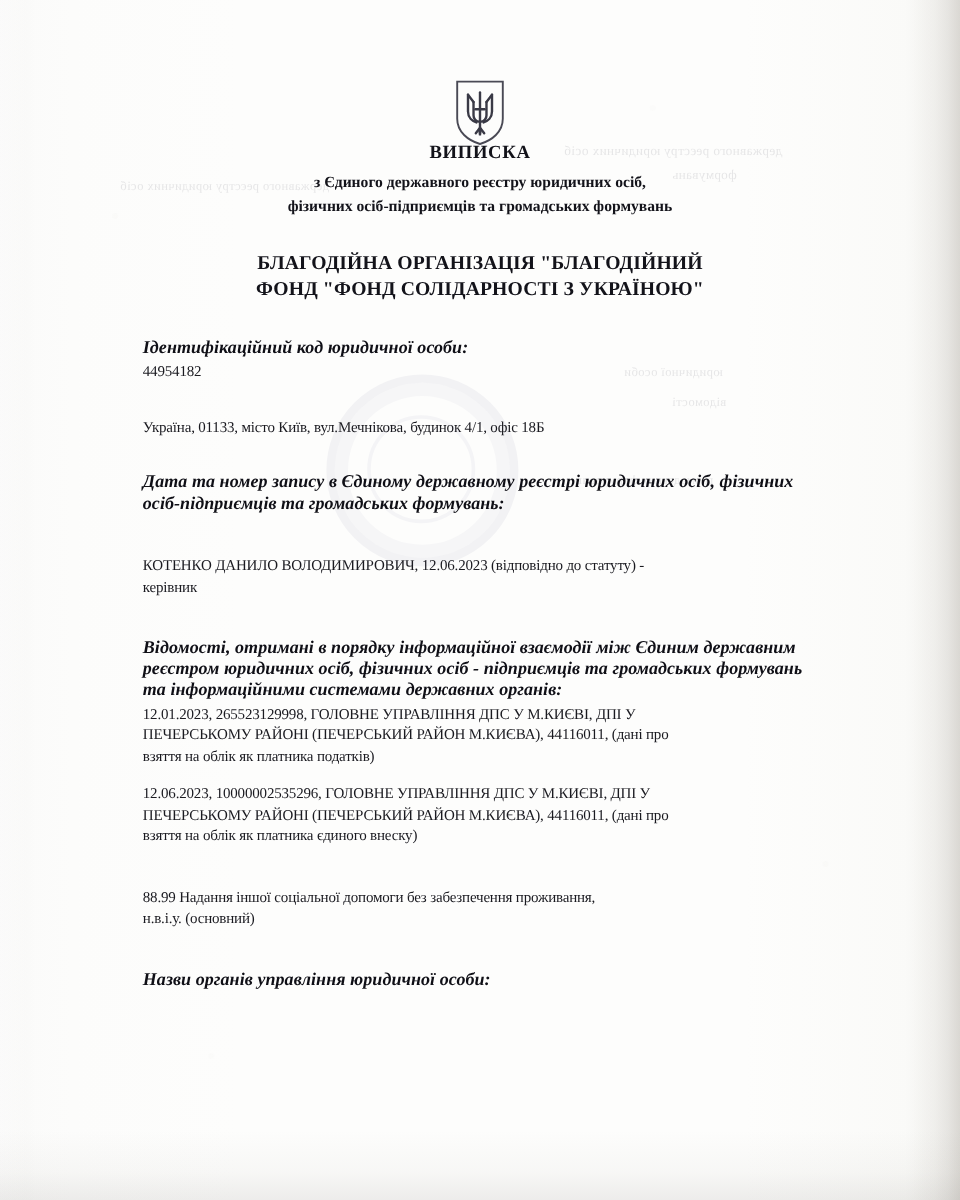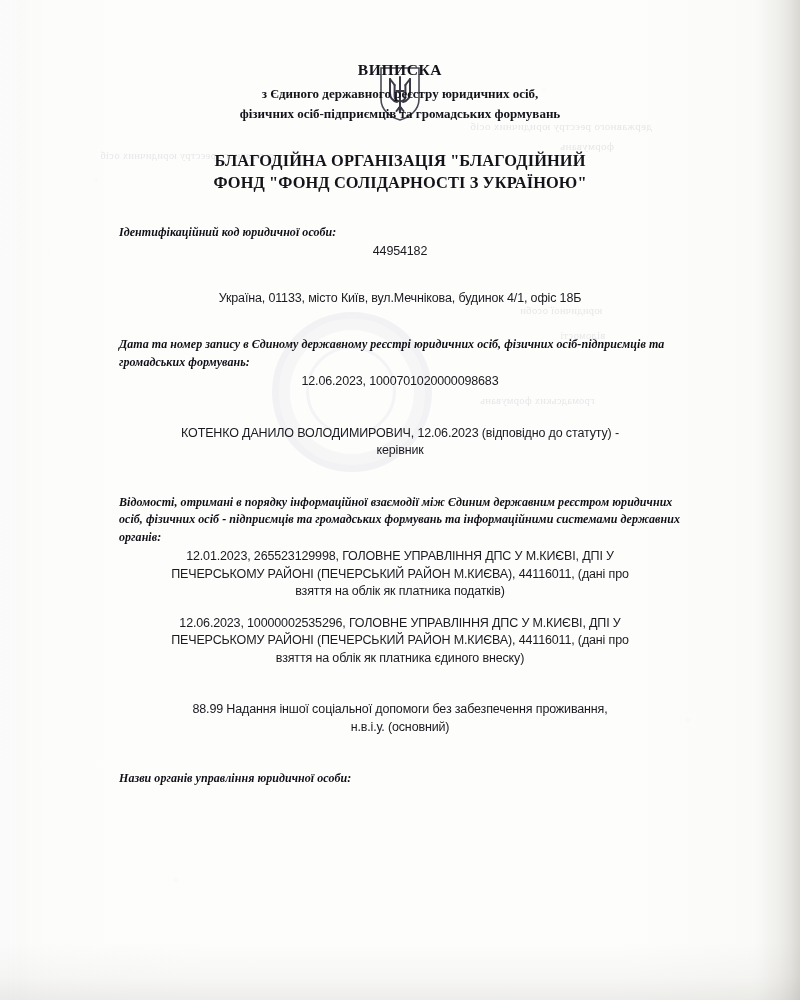--- a/index.html
+++ b/index.html
@@ -116,21 +116,21 @@
     width: 800px;
     z-index: 4;
   }
 
   .doc-title {
     text-align: center;
     font-weight: bold;
     font-size: 15.5px;
     letter-spacing: .6px;
     margin: 0;
-    padding-top: 62px;
+    padding-top: 120px;
     line-height: 1;
   }
   .doc-subtitle {
     text-align: center;
     font-weight: bold;
     font-size: 13px;
     line-height: 20px;
     margin: 6px 0 0 0;
     padding: 0 96px;
   }
@@ -151,36 +151,35 @@
     padding: 0 119px 0 119px;
     margin-top: 30px;
   }
 
   .field { margin-bottom: 17px; }
 
   .field-label {
     font-family: "Liberation Serif", "DejaVu Serif", serif;
     font-weight: bold;
     font-style: italic;
-    font-size: 12px;
+    font-size: 15px;
     line-height: 17.5px;
     letter-spacing: .05px;
     margin: 0 0 2px 0;
     color: #0f0f16;
   }
 
   .field-value {
-    font-family: Liberation Sans, sans-serif;
+    font-family: Liberation Serif, serif;
     font-size: 12.5px;
     line-height: 17.5px;
     letter-spacing: -.15px;
     margin: 0;
     color: #1a1a20;
     white-space: pre-wrap;
-    text-align: center;
   }
 
   .field-value + .field-value { margin-top: 14px; }
 
   .gap-lg { margin-bottom: 29px; }
   .gap-xl { margin-bottom: 34px; }
 </style>
 </head>
 <body>
 
@@ -233,21 +232,20 @@
         <p class="field-label">Ідентифікаційний код юридичної особи:</p>
         <p class="field-value">44954182</p>
       </div>
 
       <div class="field gap-lg">
         <p class="field-value">Україна, 01133, місто Київ, вул.Мечнікова, будинок 4/1, офіс 18Б</p>
       </div>
 
       <div class="field gap-xl">
         <p class="field-label">Дата та номер запису в Єдиному державному реєстрі юридичних осіб, фізичних осіб-підприємців та громадських формувань:</p>
-        <p class="field-value">12.06.2023, 1000701020000098683</p>
       </div>
 
       <div class="field gap-xl">
         <p class="field-value">КОТЕНКО ДАНИЛО ВОЛОДИМИРОВИЧ, 12.06.2023 (відповідно до статуту) -
 керівник</p>
       </div>
 
       <div class="field gap-xl">
         <p class="field-label">Відомості, отримані в порядку інформаційної взаємодії між Єдиним державним реєстром юридичних осіб, фізичних осіб - підприємців та громадських формувань та інформаційними системами державних органів:</p>
         <p class="field-value">12.01.2023, 265523129998, ГОЛОВНЕ УПРАВЛІННЯ ДПС У М.КИЄВІ, ДПІ У

